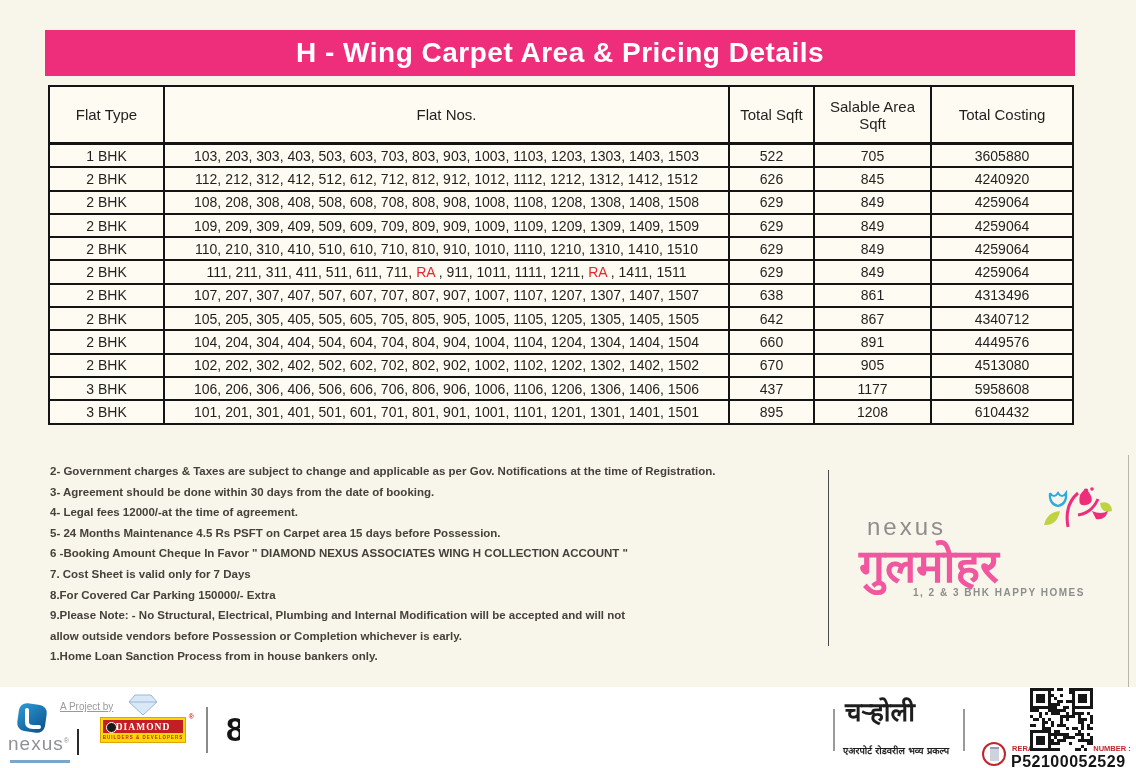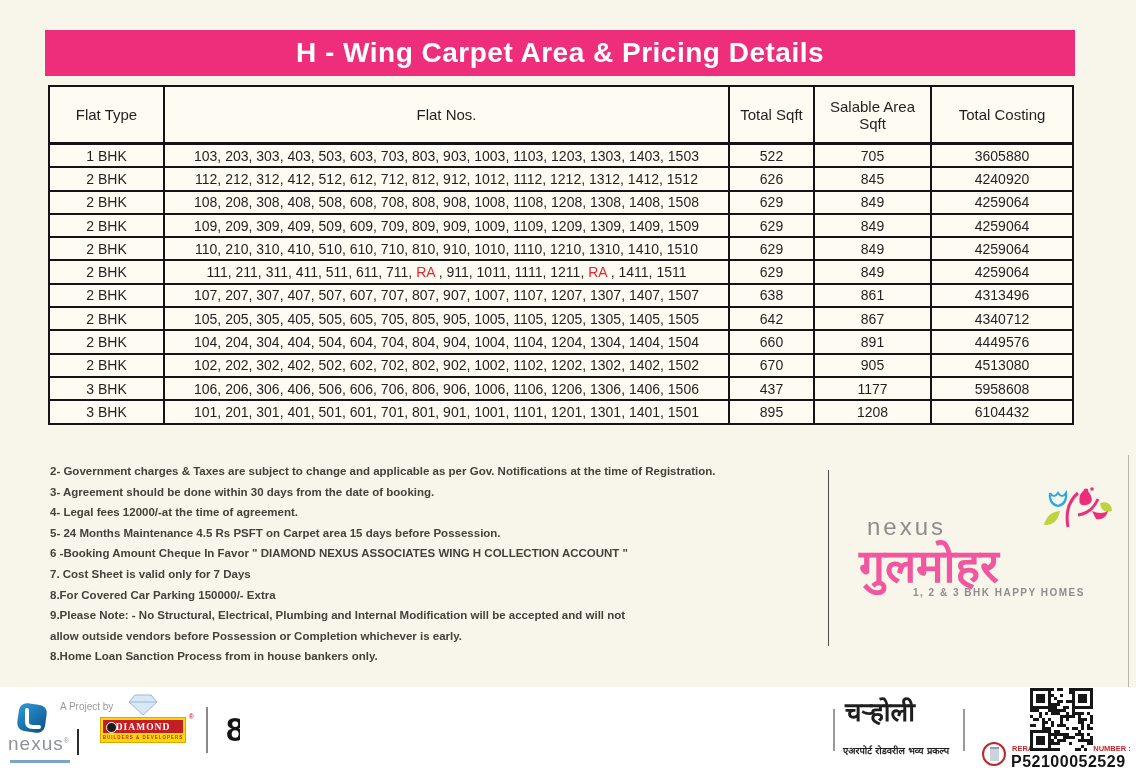--- a/index.html
+++ b/index.html
@@ -34,21 +34,21 @@
   .brand .nexus-word{position:absolute;left:22px;top:28px;font-size:24px;color:#8d8d8d;
                      letter-spacing:3px;}
   .brand .logotype{position:absolute;left:14px;top:48px;font-size:46px;font-weight:bold;
                    color:#F0579E;white-space:nowrap;}
   .brand .floral{position:absolute;left:175px;top:0px;}
   .brand .tagline{position:absolute;left:68px;top:102px;font-size:10px;font-weight:bold;
                   color:#8d8d8d;letter-spacing:1.5px;white-space:nowrap;}
 
   
   .footer{position:absolute;left:0;top:687px;width:1136px;height:81px;background:#ffffff;}
-  .footer .project-by{position:absolute;left:60px;top:14px;font-size:10px;color:#9a9a9a;}
+  .footer .project-by{position:absolute;left:60px;top:14px;font-size:10px;color:#9a9a9a;text-decoration:underline;}
   .nexus-foot-icon{position:absolute;left:16px;top:15px;}
   .nexus-foot-word{position:absolute;left:8px;top:46px;font-size:19px;color:#8E9296;letter-spacing:1px;}
   .nexus-foot-word sup{font-size:7px;}
   .nexus-foot-bar{position:absolute;left:10px;top:73px;width:60px;height:3px;background:#7aa7c9;}
   .fdiv1{position:absolute;left:77px;top:42px;width:2px;height:26px;background:#2a2a2a;}
   .fdiv2{position:absolute;left:206px;top:20px;width:1.5px;height:46px;background:#8a8a8a;}
   .fdiv3{position:absolute;left:833px;top:22px;width:1.5px;height:42px;background:#9a9a9a;}
   .fdiv4{position:absolute;left:963px;top:22px;width:1.5px;height:42px;background:#9a9a9a;}
 
   .diamond-logo{position:absolute;left:100px;top:6px;width:88px;height:60px;}
@@ -199,21 +199,21 @@
   <div class="notes">
       <div>2- Government charges &amp; Taxes are subject to change and applicable as per Gov. Notifications at the time of Registration.</div>
       <div>3- Agreement should be done within 30 days from the date of booking.</div>
       <div>4- Legal fees 12000/-at the time of agreement.</div>
       <div>5- 24 Months Maintenance 4.5 Rs PSFT on Carpet area 15 days before Possession.</div>
       <div>6 -Booking Amount Cheque In Favor " DIAMOND NEXUS ASSOCIATES WING H COLLECTION ACCOUNT "</div>
       <div>7. Cost Sheet is valid only for 7 Days</div>
       <div>8.For Covered Car Parking 150000/- Extra</div>
       <div>9.Please Note: - No Structural, Electrical, Plumbing and Internal Modification will be accepted and will not</div>
       <div>allow outside vendors before Possession or Completion whichever is early.</div>
-      <div>8.Home Loan Sanction Process from in house bankers only.</div>
+      <div>1.Home Loan Sanction Process from in house bankers only.</div>
     </div>
 
   <div class="v-divider" style="left:828px;top:470px;width:1px;height:176px;"></div>
   <div class="edge-line"></div>
 
   <div class="brand">
     <span class="nexus-word">nexus</span>
     <span class="logotype">गुलमोहर</span>
     <span class="floral">
       <svg width="92" height="62" viewBox="0 0 92 62">

